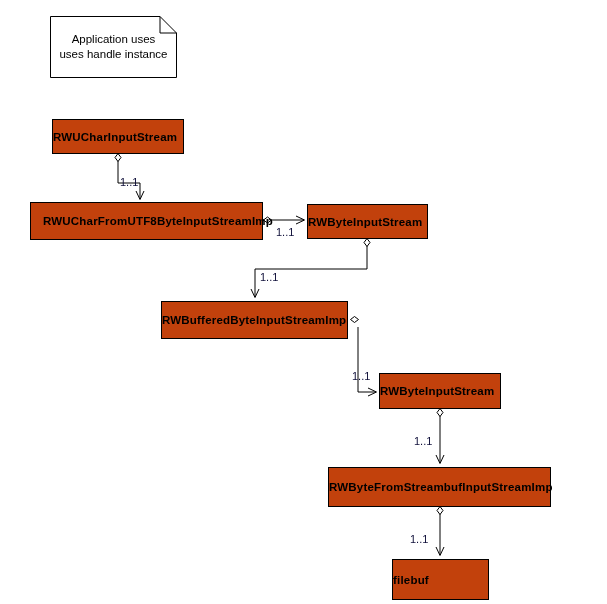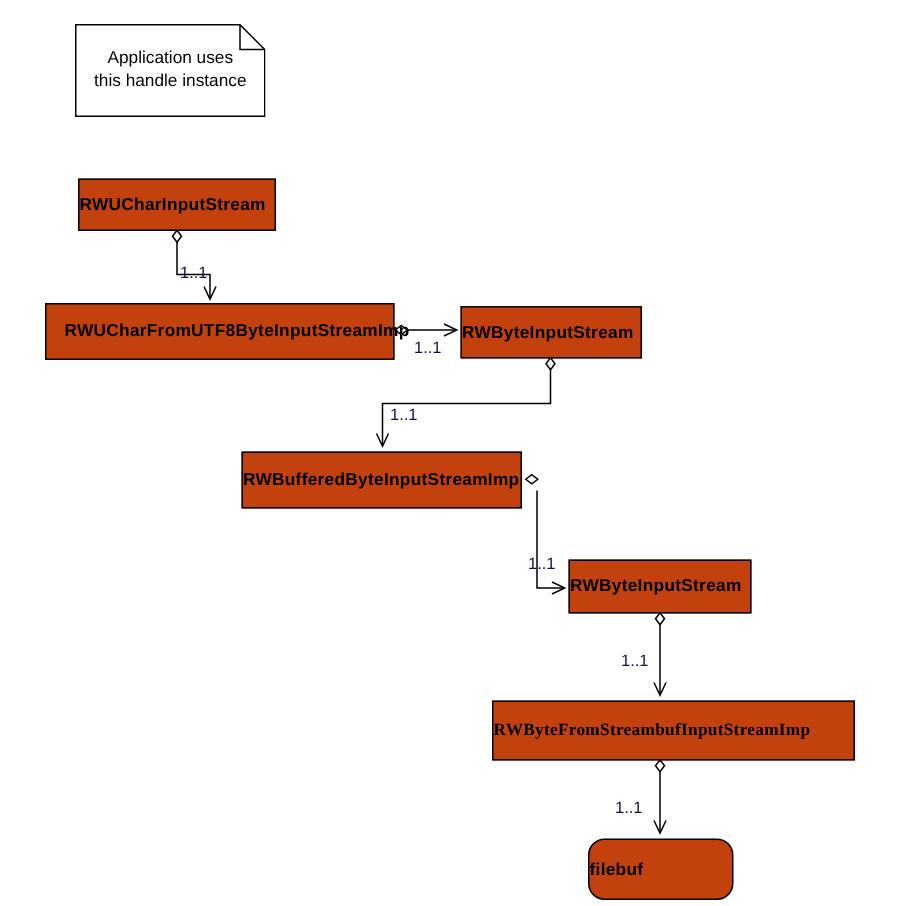--- a/index.html
+++ b/index.html
@@ -118,21 +118,21 @@
       <polygon points="440,505.5 443,509.5 440,513.5 437,509.5" fill="#fff" stroke="#000" stroke-width="1"></polygon>
     </g>
   </svg>
 
   <div class="note" style="left:50px; top:15px; width:127px; height:62px;">
     <svg class="note-shape" viewBox="0 0 127 62" preserveAspectRatio="none" xmlns="http://www.w3.org/2000/svg">
       <path d="M0.5,0.5 L110,0.5 L126.5,17 L126.5,61.5 L0.5,61.5 Z" fill="#ffffff" stroke="#000000" stroke-width="1"></path>
       <path d="M110,0.5 L110,17 L126.5,17" fill="none" stroke="#000000" stroke-width="1"></path>
     </svg>
     <div class="note-text">Application uses</div>
-    <div class="note-text">this handle instance</div>
+    <div class="note-text">uses handle instance</div>
   </div>
 
   <div class="node" style="left:52px; top:118px; width:132px; height:35px;">
     <span>RWUCharInputStream</span>
   </div>
 
   <div class="node" style="left:30px; top:201px; width:233px; height:38px;padding-left:12px;">
     <span>RWUCharFromUTF8ByteInputStreamImp</span>
   </div>
 
@@ -141,25 +141,25 @@
   </div>
 
   <div class="node" style="left:161px; top:300px; width:187px; height:38px;">
     <span>RWBufferedByteInputStreamImp</span>
   </div>
 
   <div class="node" style="left:379px; top:372px; width:122px; height:36px;">
     <span>RWByteInputStream</span>
   </div>
 
-  <div class="node" style="left:328px; top:466px; width:242px; height:40px;font-family:Liberation Serif, serif;">
+  <div class="node" style="left:328px; top:466px; width:223px; height:40px;">
     <span>RWByteFromStreambufInputStreamImp</span>
   </div>
 
-  <div class="node" style="left:392px; top:558px; width:97px; height:41px;border-radius:11px;">
+  <div class="node" style="left:392px; top:558px; width:97px; height:41px;">
     <span>filebuf</span>
   </div>
 
   <div class="edge-label" style="left:120px; top:175px;">1..1</div>
 
   <div class="edge-label" style="left:276px; top:225px;">1..1</div>
 
   <div class="edge-label" style="left:260px; top:270px;">1..1</div>
 
   <div class="edge-label" style="left:352px; top:369px;">1..1</div>

